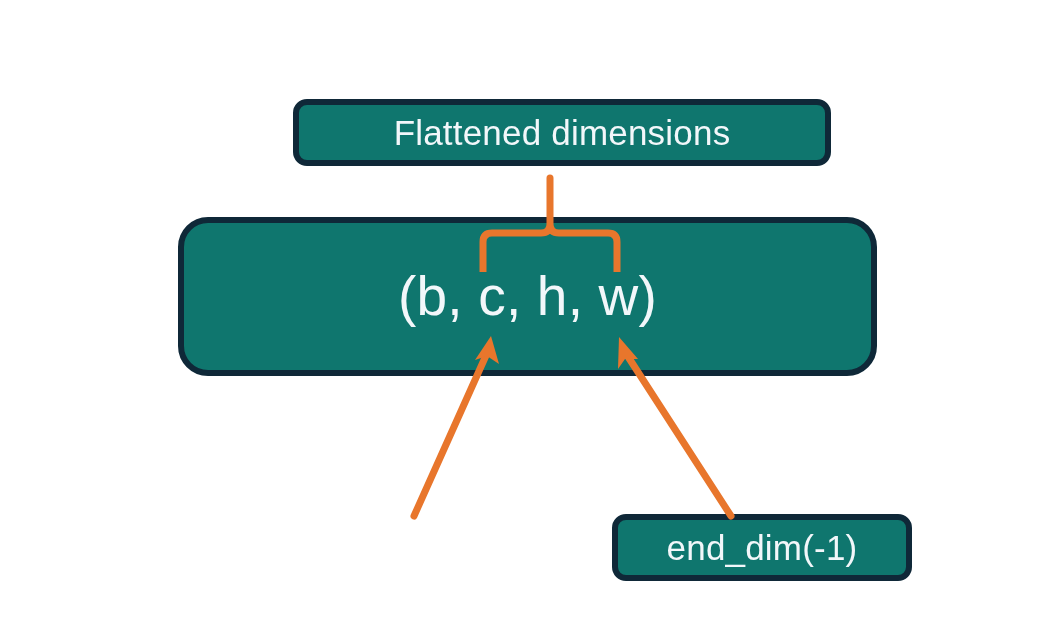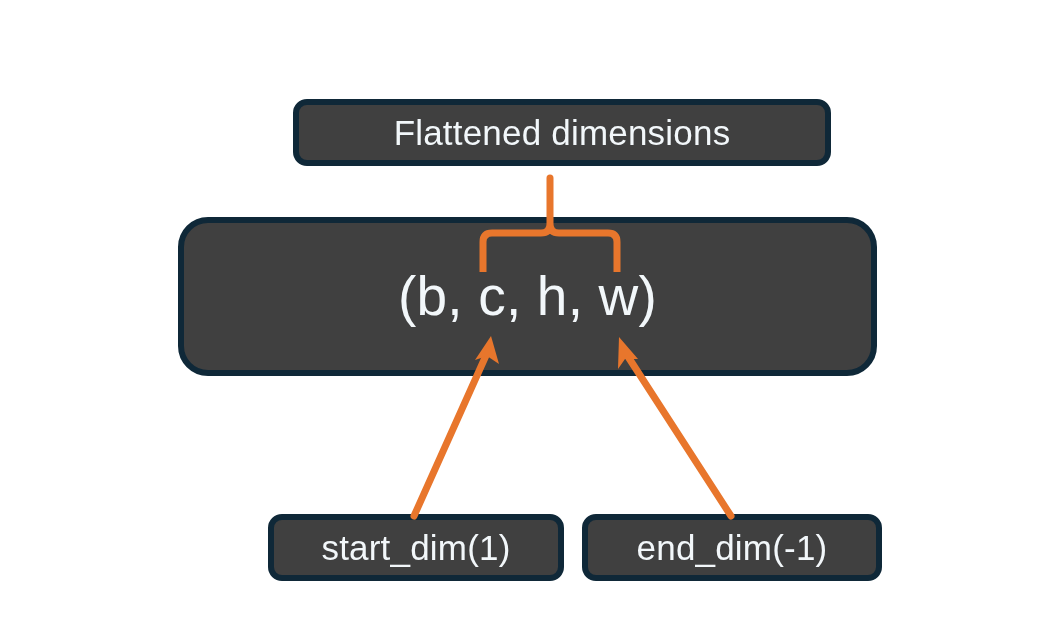--- a/index.html
+++ b/index.html
@@ -14,21 +14,21 @@
   #canvas {
     position: relative;
     width: 1038px;
     height: 632px;
     background: #ffffff;
     overflow: hidden;
   }
   .node {
     position: absolute;
     box-sizing: border-box;
-    background: #404040;
+    background: #0f766e;
     border: 6px solid #0f2838;
     border-radius: 16px;
     display: flex;
     align-items: center;
     justify-content: center;
     color: #f2f7fa;
     letter-spacing: 0.2px;
     font-weight: 400;
     z-index: 2;
   }
@@ -60,21 +60,21 @@
   #node-start-dim {
     left: 268px;
     top: 514px;
     width: 296px;
     height: 67px;
     border-radius: 14px;
   }
   #node-start-dim .node-label { font-size: 35px; }
 
   #node-end-dim {
-    left: 582px;
+    left: 612px;
     top: 514px;
     width: 300px;
     height: 67px;
     border-radius: 14px;
   }
   #node-end-dim .node-label { font-size: 35px; }
 
   
   #connectors {
     position: absolute;
@@ -109,23 +109,20 @@
 <div id="canvas">
 
   <div class="node" id="node-flattened">
     <span class="node-label">Flattened dimensions</span>
   </div>
 
   <div class="node" id="node-shape">
     <span class="node-label">(b, c, h, w)</span>
   </div>
 
-  <div class="node" id="node-start-dim">
-    <span class="node-label">start_dim(1)</span>
-  </div>
 
   <div class="node" id="node-end-dim">
     <span class="node-label">end_dim(-1)</span>
   </div>
 
   <svg id="connectors" viewBox="0 0 1038 632">
 
     <path class="stroke" d="M 483,272
              L 483,242
              Q 483,233 492,233

